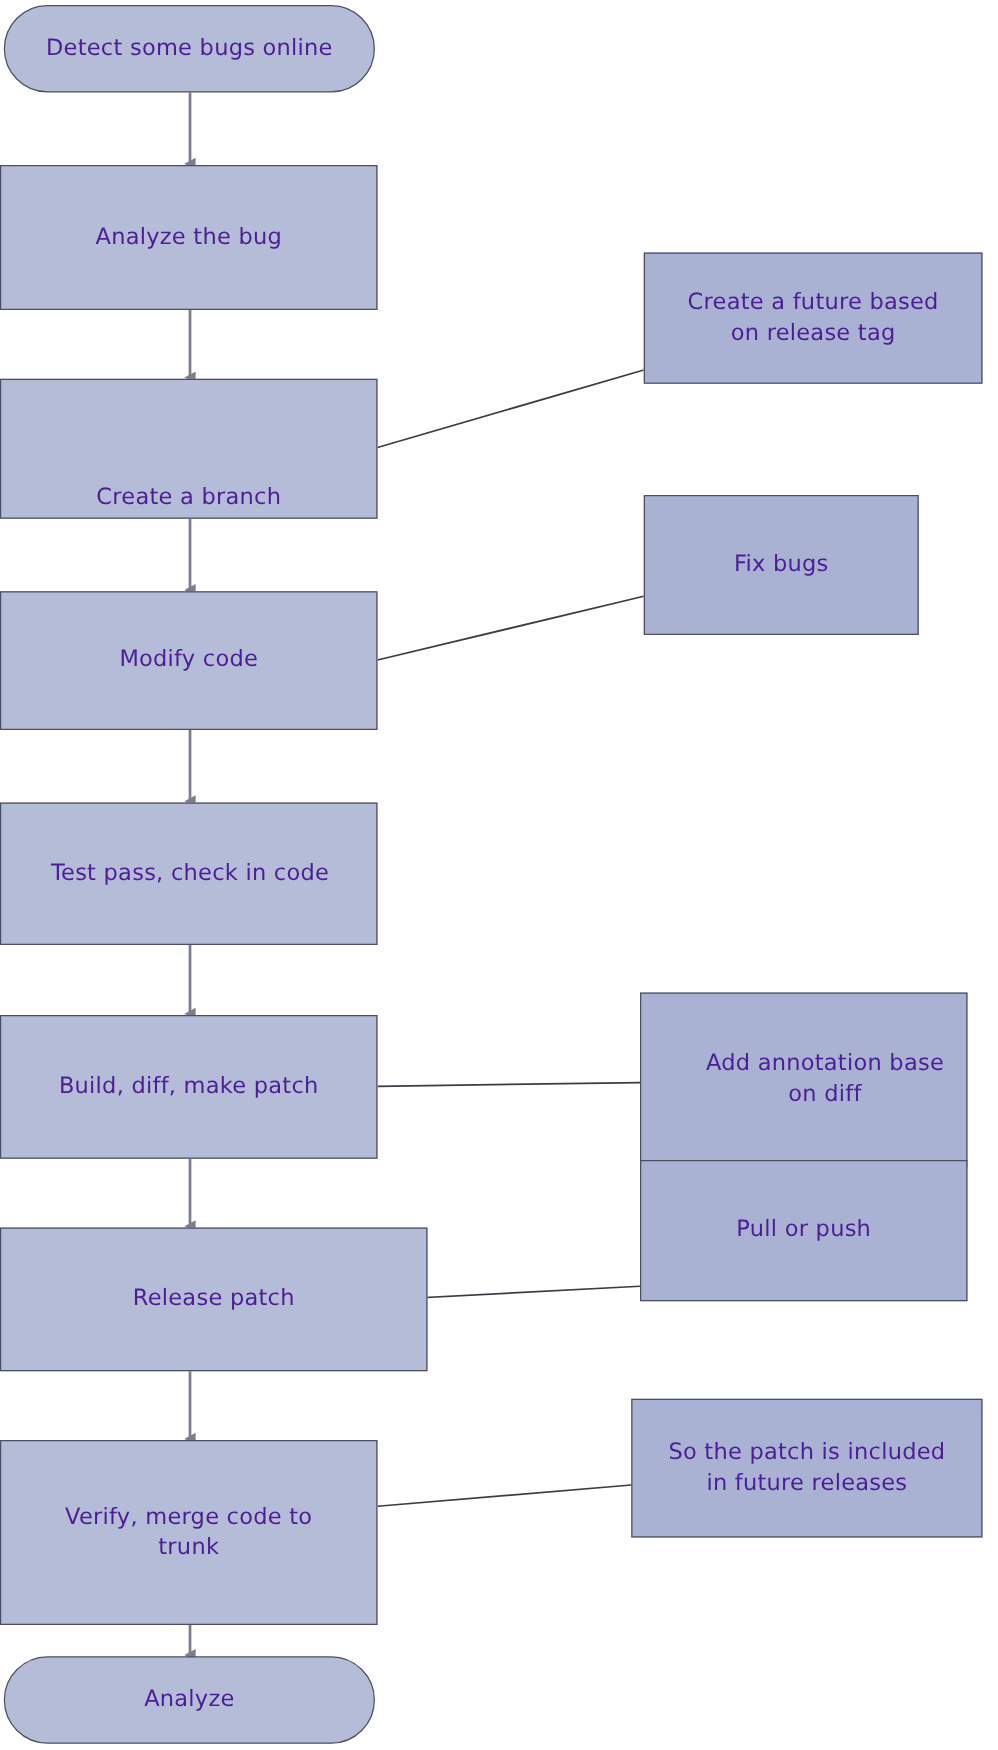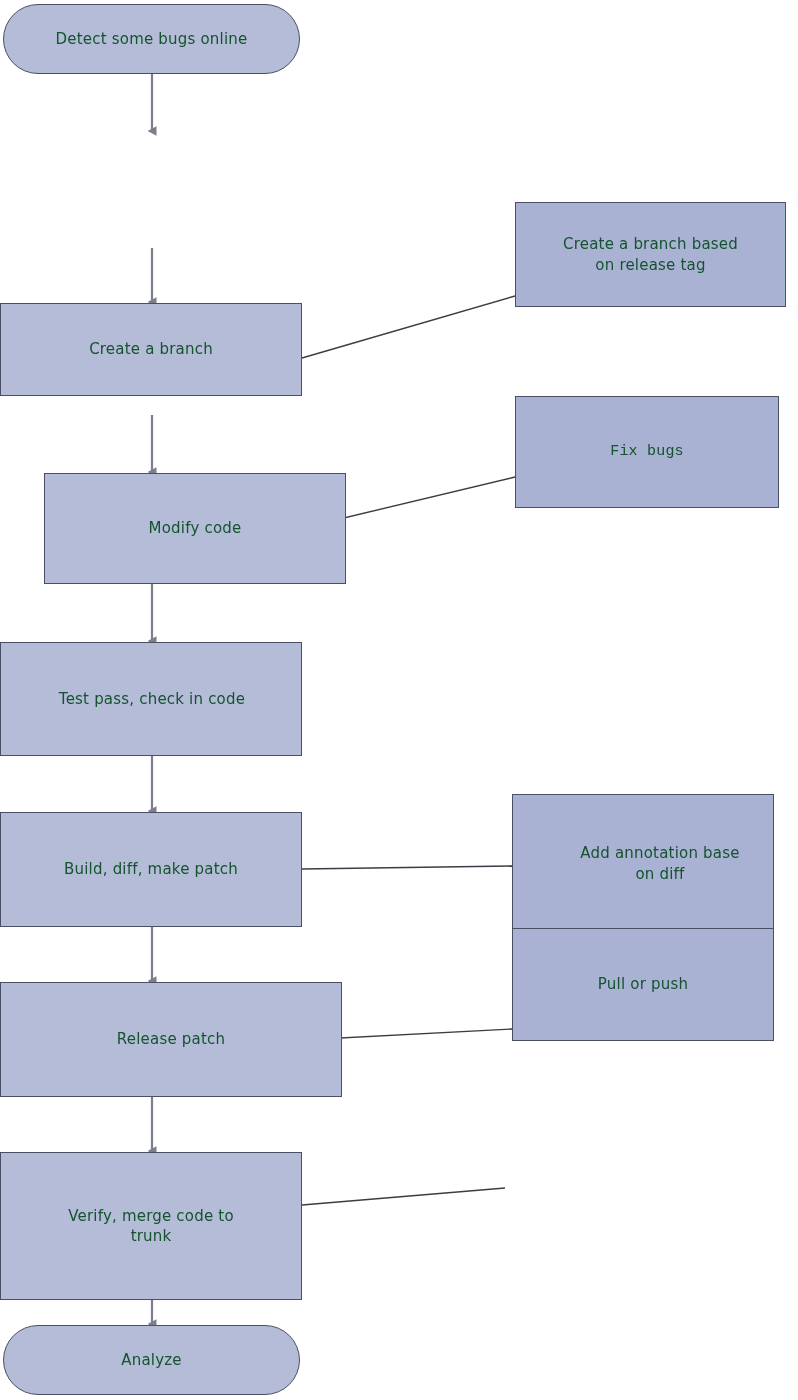--- a/index.html
+++ b/index.html
@@ -28,22 +28,22 @@
   }
   .node {
     position: absolute;
     box-sizing: border-box;
     background: #b5bcd8;
     border: 1px solid #4a4f63;
     display: flex;
     align-items: center;
     justify-content: center;
     text-align: center;
-    color: #14532d;
-    font-size: 15px;
+    color: #4c1d95;
+    font-size: 18px;
     line-height: 1.35;
     letter-spacing: 0.2px;
     padding: 4px 10px;
     z-index: 2;
   }
   .node.process {
     border-radius: 0;
   }
   .node.terminator {
     border-radius: 999px;
@@ -84,26 +84,29 @@
         <line x1="152" y1="927" x2="152" y2="981" stroke="#7b7f8c" stroke-width="2.2" marker-end="url(#arrowhead)"></line>
         <line x1="152" y1="1097" x2="152" y2="1151" stroke="#7b7f8c" stroke-width="2.2" marker-end="url(#arrowhead)"></line>
         <line x1="152" y1="1268" x2="152" y2="1324" stroke="#7b7f8c" stroke-width="2.2" marker-end="url(#arrowhead)"></line>
       </g>
   </svg>
 
   <div class="node terminator" style="left: 3px; top: 4px; width: 297px; height: 70px;">
     <span class="node-label">Detect some bugs online</span>
   </div>
 
+  <div class="node process" style="left: 0px; top: 132px; width: 302px; height: 116px;">
+    <span class="node-label">Analyze the bug</span>
+  </div>
 
-  <div class="node process" style="left: 0px; top: 303px; width: 302px; height: 93px;">
+  <div class="node process" style="left: 0px; top: 303px; width: 302px; height: 112px; align-items: flex-end;">
     <span class="node-label">Create a branch</span>
   </div>
 
-  <div class="node process" style="left: 0px; top: 473px; width: 302px; height: 111px; margin-left: 44px;">
+  <div class="node process" style="left: 0px; top: 473px; width: 302px; height: 111px;">
     <span class="node-label">Modify code</span>
   </div>
 
   <div class="node process" style="left: 0px; top: 642px; width: 302px; height: 114px; padding-left: 12px;">
     <span class="node-label">Test pass, check in code</span>
   </div>
 
   <div class="node process" style="left: 0px; top: 812px; width: 302px; height: 115px; justify-content: center;">
     <span class="node-label">Build, diff, make patch</span>
   </div>
@@ -115,31 +118,35 @@
   <div class="node process" style="left: 0px; top: 1152px; width: 302px; height: 148px;">
     <span class="node-label">Verify,  merge code to
 trunk</span>
   </div>
 
   <div class="node terminator" style="left: 3px; top: 1325px; width: 297px; height: 70px;">
     <span class="node-label">Analyze</span>
   </div>
 
   <div class="node process annotation" style="left: 515px; top: 202px; width: 271px; height: 105px;">
-    <span class="node-label">Create a branch based
+    <span class="node-label">Create a future based
 on release tag</span>
   </div>
 
-  <div class="node process annotation" style="left: 515px; top: 396px; width: 264px; height: 112px; font-family: Liberation Mono, monospace;">
+  <div class="node process annotation" style="left: 515px; top: 396px; width: 220px; height: 112px;">
     <span class="node-label">Fix bugs</span>
   </div>
 
   <div class="node process annotation" style="left: 512px; top: 794px; width: 262px; height: 139px; padding-left: 44px;">
     <span class="node-label">Add annotation base
 on diff</span>
   </div>
 
   <div class="node process annotation" style="left: 512px; top: 928px; width: 262px; height: 113px;">
     <span class="node-label">Pull or push</span>
   </div>
 
+  <div class="node process annotation" style="left: 505px; top: 1119px; width: 281px; height: 111px;">
+    <span class="node-label">So the patch is included
+in future releases</span>
+  </div>
 
 </div>
 
 </body></html>

